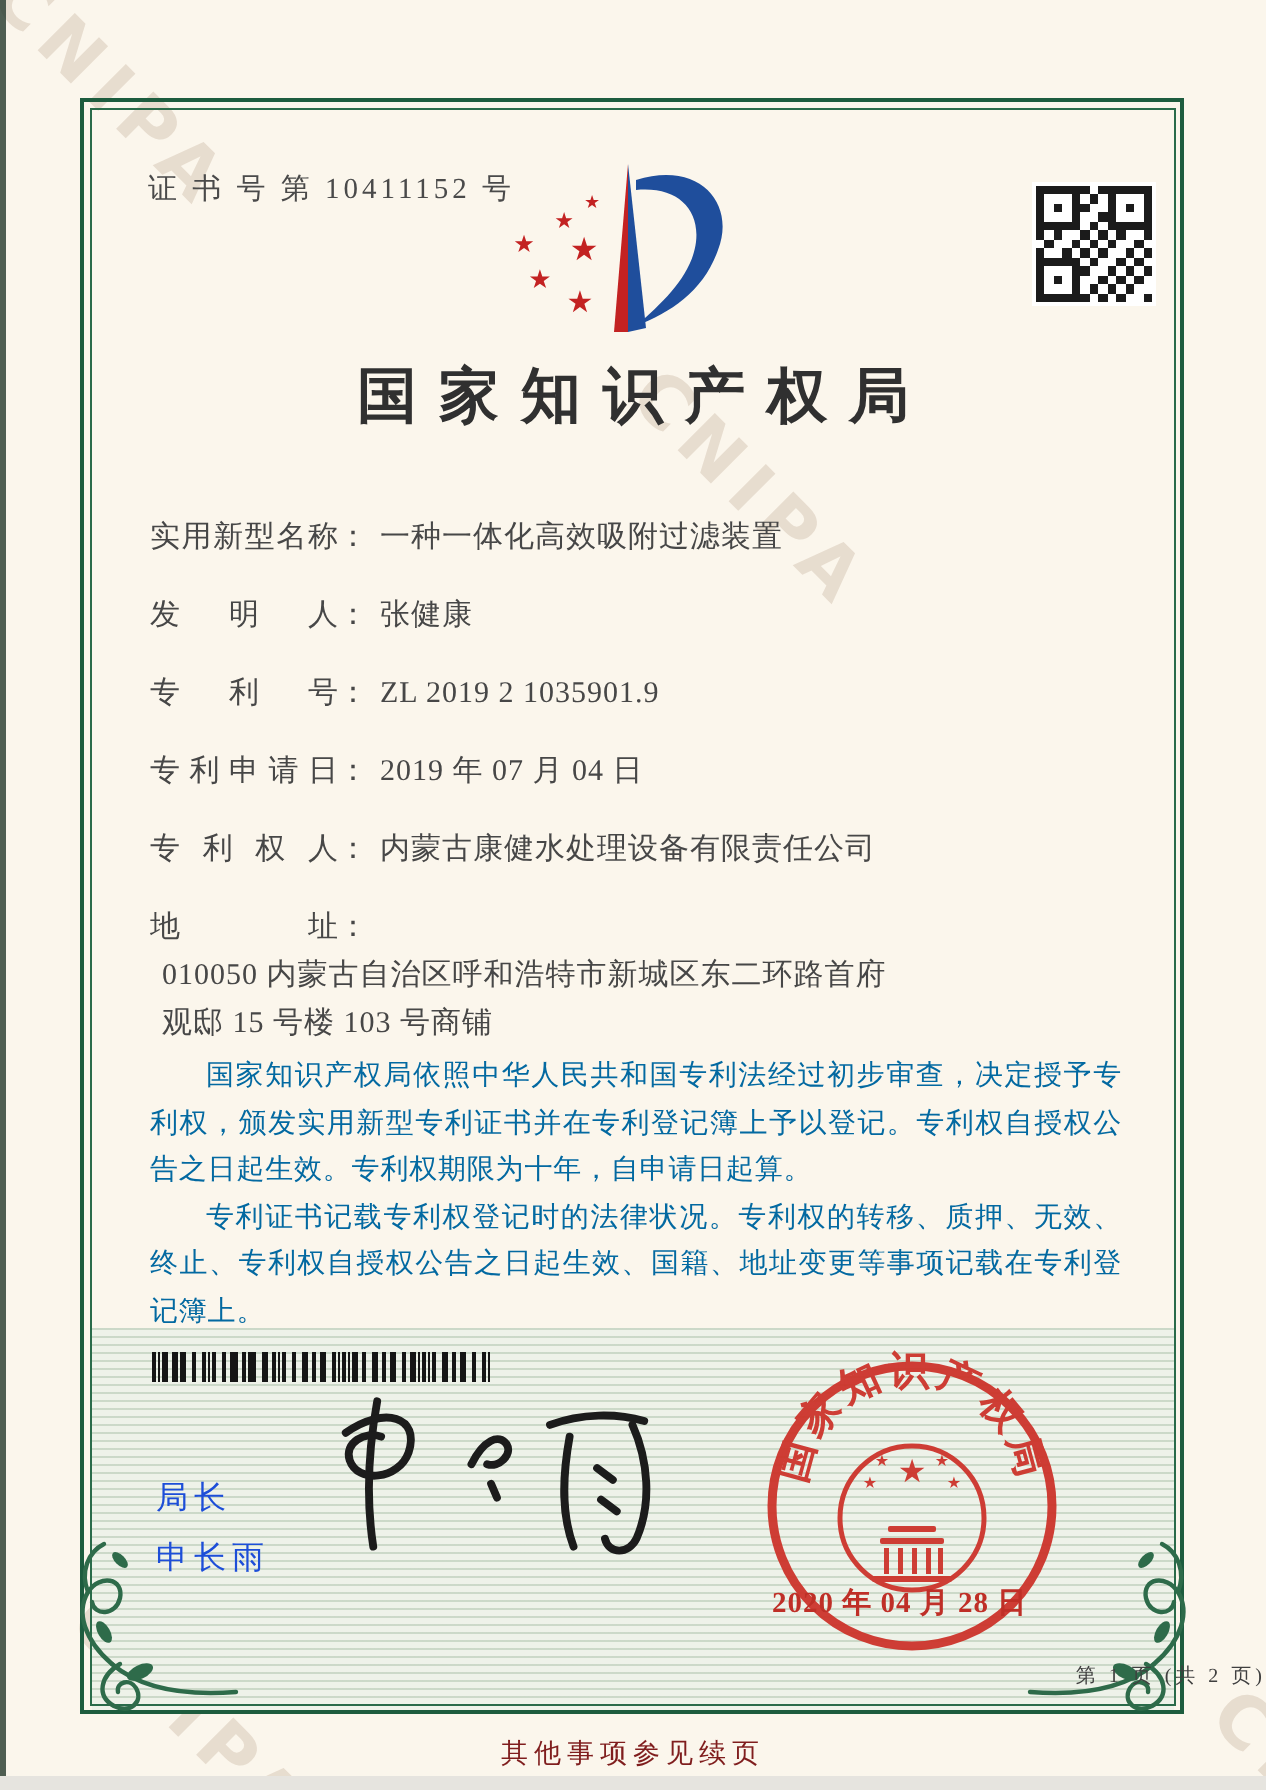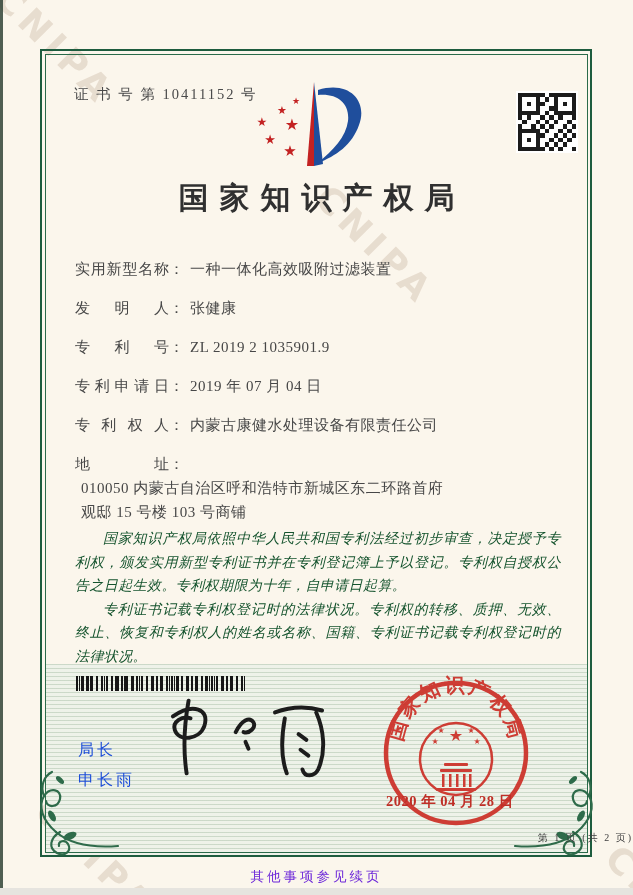--- a/index.html
+++ b/index.html
@@ -43,42 +43,42 @@
   .fields{position:absolute;left:75px;top:257px;width:486px;font-size:15px;color:#474747;}
   .row{margin-bottom:15px;line-height:24px;white-space:nowrap;}
   .row.addr{margin-bottom:0;white-space:normal;}
   .lbl{display:inline-block;width:94px;text-align:justify;text-align-last:justify;vertical-align:top;}
   .colon{display:inline-block;vertical-align:top;}
   .val{margin-left:6px;letter-spacing:.5px;}
   .row.addr .val{display:inline-block;width:372px;vertical-align:top;line-height:24px;}
   .g2{margin-left:56px;}
 
   .paras{position:absolute;left:75px;top:527px;width:486px;font-size:14px;line-height:23.5px;
-         text-align:justify;color:#14532d;font-style:italic;}
+         text-align:justify;color:#0369a1;}
   .paras p{margin:0;text-indent:2em;letter-spacing:.4px;}
 
   .barcode{position:absolute;left:76px;top:676px;width:170px;height:15px;z-index:4;
     background-image:
       repeating-linear-gradient(90deg,#151515 0 2px,transparent 2px 5px),
       repeating-linear-gradient(90deg,#151515 0 1px,transparent 1px 7px),
       repeating-linear-gradient(90deg,transparent 0 3px,#151515 3px 4px,transparent 4px 9px);}
 
   .officer{position:absolute;left:78px;top:735px;font-family:"Liberation Sans","DejaVu Sans",sans-serif;
            font-size:16px;letter-spacing:3px;color:#1d4ed8;line-height:30px;font-weight:500;}
   .sig{position:absolute;left:150px;top:683px;width:195px;height:108px;}
 
   .seal{position:absolute;left:380px;top:675px;width:152px;height:152px;opacity:.93;
         mix-blend-mode:multiply;}
   .seal-date{position:absolute;left:386px;top:792px;font-size:14.5px;color:#bf2f27;
              letter-spacing:.5px;font-weight:600;z-index:5;}
 
   .page-ind{position:absolute;left:0;top:831px;width:100%;text-align:right;font-size:10px;
             letter-spacing:2px;color:#3f3f3f;z-index:4;}
   .cont-note{position:absolute;left:0;top:868px;width:100%;text-align:center;font-size:13.5px;
-             letter-spacing:3px;color:#6d28d9;}
+             letter-spacing:3px;color:#7f1d1d;}
 </style>
 </head>
 <body>
 
 <div class="page">
 
   <div class="wm" style="left:55px;top:45px;">CNIPA</div>
   <div class="wm" style="left:375px;top:245px;">CNIPA</div>
   <div class="wm" style="left:-55px;top:335px;">CNIPA</div>
   <div class="wm" style="left:95px;top:858px;">CNIPA</div>
@@ -325,21 +325,21 @@
       <div class="row">
         <span class="lbl">专利权人</span><span class="colon">：</span><span class="val">内蒙古康健水处理设备有限责任公司</span>
       </div>
       <div class="row addr">
         <span class="lbl">地址</span><span class="colon">：</span><span class="val">010050 内蒙古自治区呼和浩特市新城区东二环路首府观邸 15 号楼 103 号商铺</span>
       </div>
     </div>
 
     <div class="paras">
       <p>国家知识产权局依照中华人民共和国专利法经过初步审查，决定授予专利权，颁发实用新型专利证书并在专利登记簿上予以登记。专利权自授权公告之日起生效。专利权期限为十年，自申请日起算。</p>
-      <p>专利证书记载专利权登记时的法律状况。专利权的转移、质押、无效、终止、恢复和专利权人的姓名或名称、国籍、专利证书记载专利权登记时的法律状况。</p>
+      <p>专利证书记载专利权登记时的法律状况。专利权的转移、质押、无效、终止、专利权自授权公告之日起生效、国籍、地址变更等事项记载在专利登记簿上。</p>
     </div>
 
     <div class="barcode"></div>
 
     <div class="officer">
       <div>局长</div>
       <div>申长雨</div>
     </div>
 
     <svg class="sig" viewBox="0 0 180 110">

